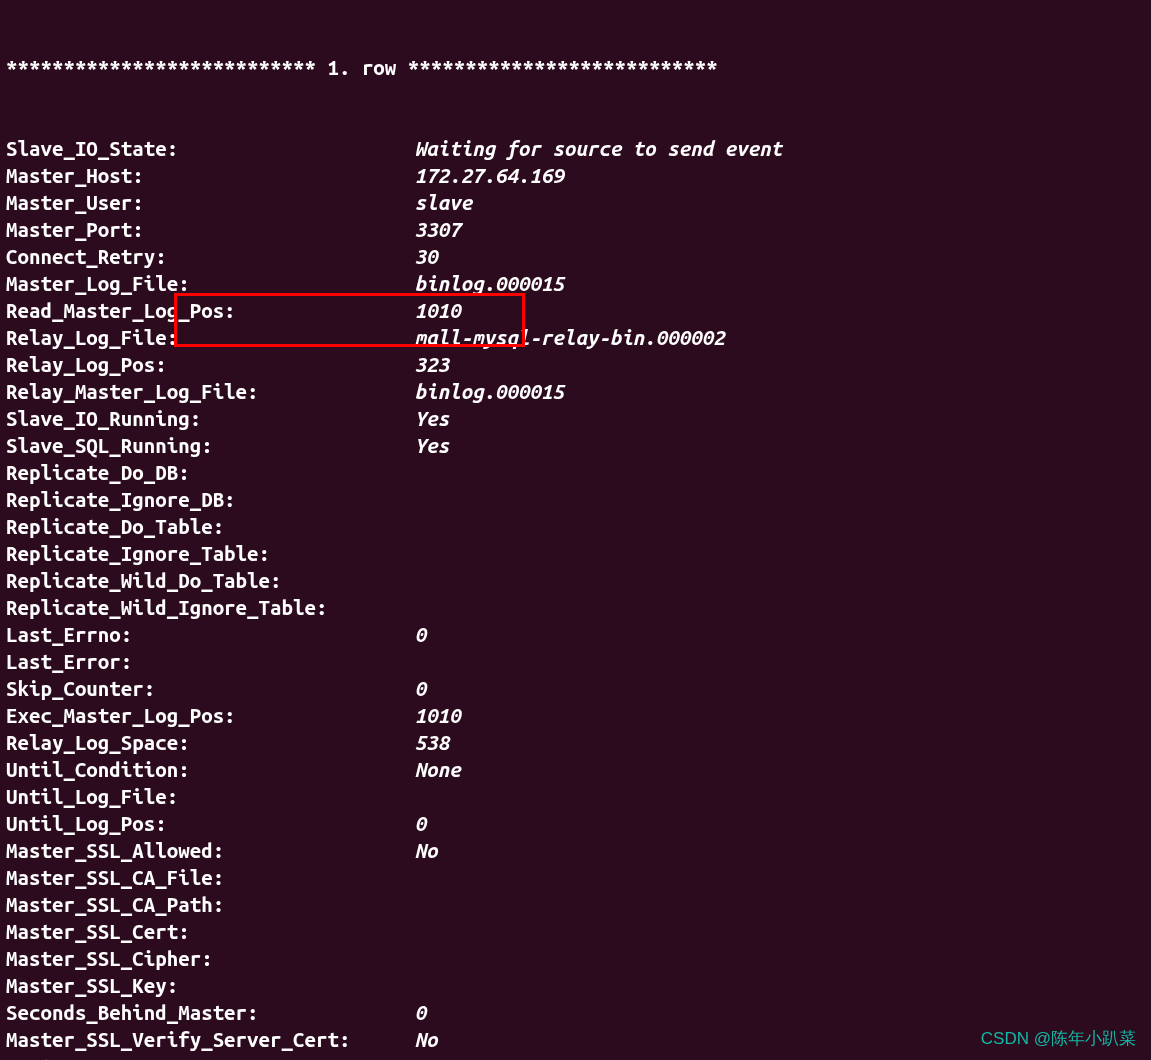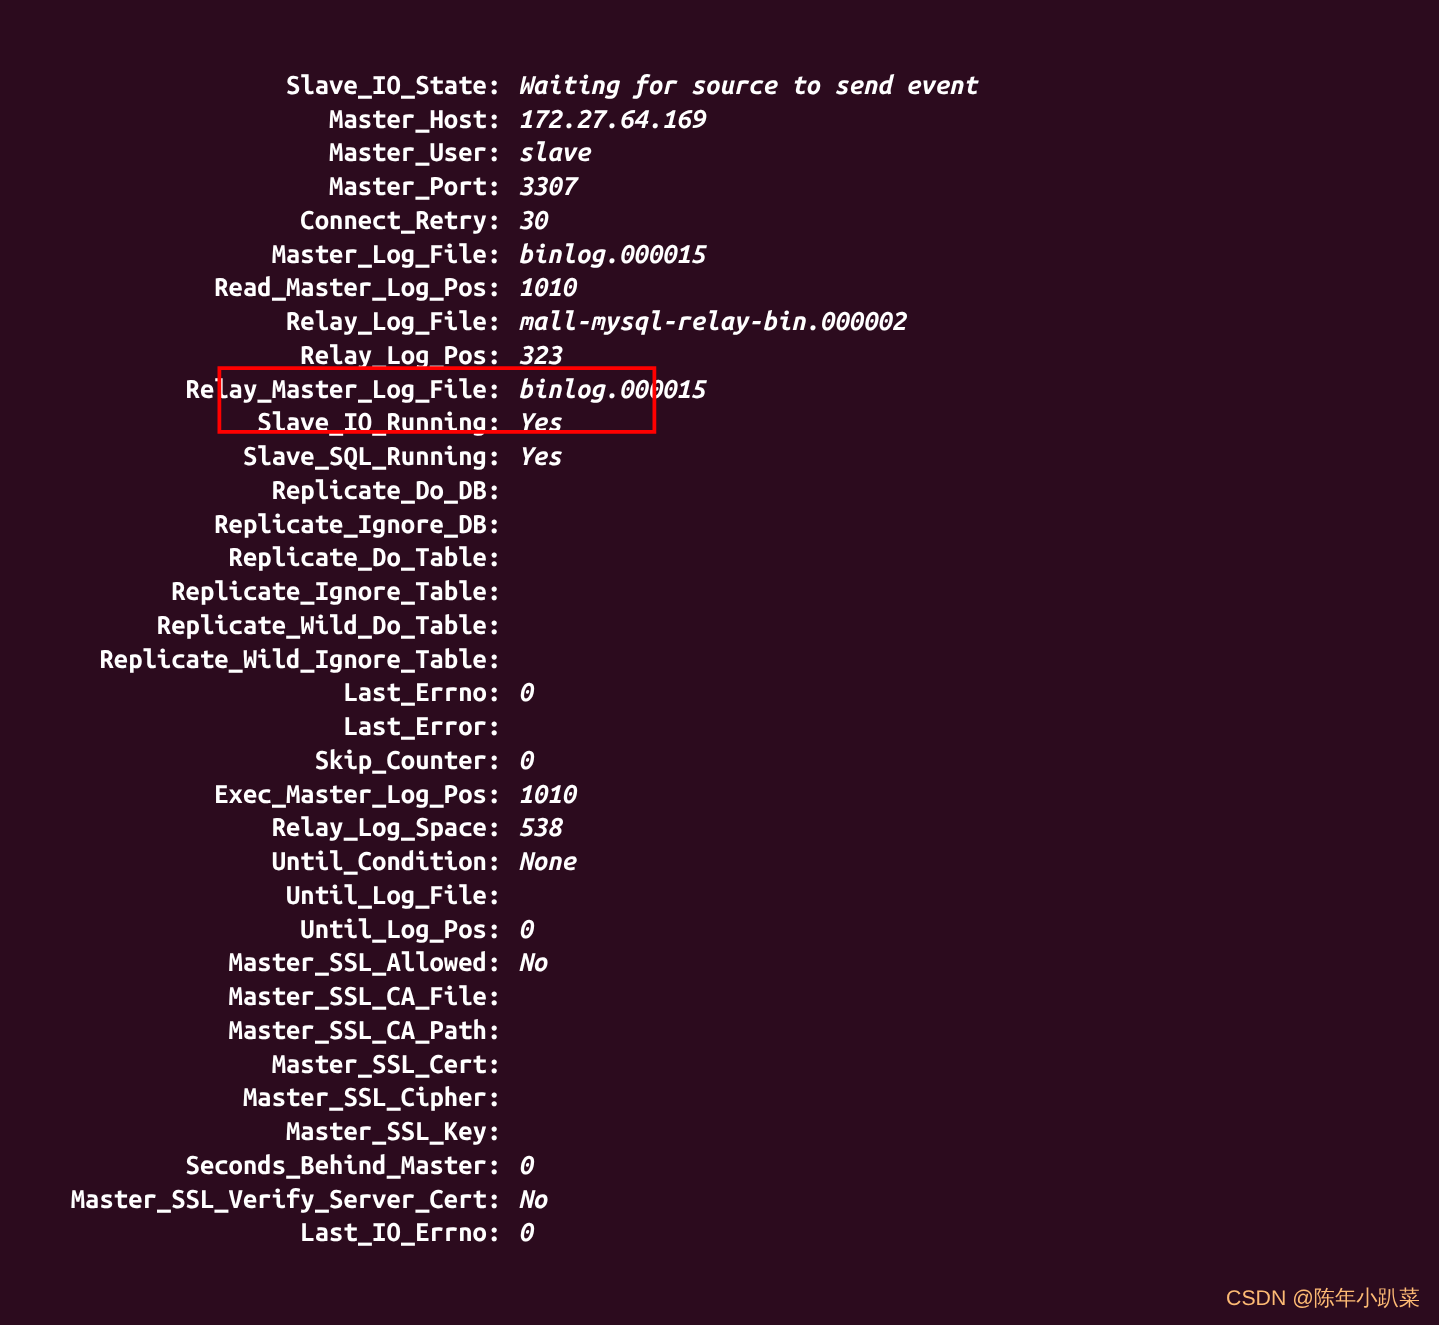--- a/index.html
+++ b/index.html
@@ -25,21 +25,21 @@
       white-space: pre;
     }
     .row {
       display: flex;
       height: 27px;
       align-items: center;
     }
     .label {
       display: inline-block;
       width: 395px;
-      text-align: right;
+      text-align: left;
       padding-right: 0;
     }
     .value {
       display: inline-block;
       padding-left: 14px;
       font-style: italic;
     }
     .header {
       height: 27px;
       white-space: pre;
@@ -50,28 +50,29 @@
       top: 293px;
       left: 174px;
       width: 351px;
       height: 54px;
       pointer-events: none;
     }
     .watermark {
       position: absolute;
       bottom: 8px;
       right: 15px;
-      color: #fdba74;
+      color: #14b8a6;
       font-size: 17px;
       font-family: -apple-system, 'Segoe UI', Arial, sans-serif;
       font-weight: normal;
     }
   </style>
 </head>
 <body>
 
 <div class="terminal">
+  <div class="header">*************************** 1. row ***************************</div>
   <div id="rows-container"><div class="row"><span class="label">Slave_IO_State:</span><span class="value">Waiting for source to send event</span></div><div class="row"><span class="label">Master_Host:</span><span class="value">172.27.64.169</span></div><div class="row"><span class="label">Master_User:</span><span class="value">slave</span></div><div class="row"><span class="label">Master_Port:</span><span class="value">3307</span></div><div class="row"><span class="label">Connect_Retry:</span><span class="value">30</span></div><div class="row"><span class="label">Master_Log_File:</span><span class="value">binlog.000015</span></div><div class="row"><span class="label">Read_Master_Log_Pos:</span><span class="value">1010</span></div><div class="row"><span class="label">Relay_Log_File:</span><span class="value">mall-mysql-relay-bin.000002</span></div><div class="row"><span class="label">Relay_Log_Pos:</span><span class="value">323</span></div><div class="row"><span class="label">Relay_Master_Log_File:</span><span class="value">binlog.000015</span></div><div class="row"><span class="label">Slave_IO_Running:</span><span class="value">Yes</span></div><div class="row"><span class="label">Slave_SQL_Running:</span><span class="value">Yes</span></div><div class="row"><span class="label">Replicate_Do_DB:</span><span class="value"></span></div><div class="row"><span class="label">Replicate_Ignore_DB:</span><span class="value"></span></div><div class="row"><span class="label">Replicate_Do_Table:</span><span class="value"></span></div><div class="row"><span class="label">Replicate_Ignore_Table:</span><span class="value"></span></div><div class="row"><span class="label">Replicate_Wild_Do_Table:</span><span class="value"></span></div><div class="row"><span class="label">Replicate_Wild_Ignore_Table:</span><span class="value"></span></div><div class="row"><span class="label">Last_Errno:</span><span class="value">0</span></div><div class="row"><span class="label">Last_Error:</span><span class="value"></span></div><div class="row"><span class="label">Skip_Counter:</span><span class="value">0</span></div><div class="row"><span class="label">Exec_Master_Log_Pos:</span><span class="value">1010</span></div><div class="row"><span class="label">Relay_Log_Space:</span><span class="value">538</span></div><div class="row"><span class="label">Until_Condition:</span><span class="value">None</span></div><div class="row"><span class="label">Until_Log_File:</span><span class="value"></span></div><div class="row"><span class="label">Until_Log_Pos:</span><span class="value">0</span></div><div class="row"><span class="label">Master_SSL_Allowed:</span><span class="value">No</span></div><div class="row"><span class="label">Master_SSL_CA_File:</span><span class="value"></span></div><div class="row"><span class="label">Master_SSL_CA_Path:</span><span class="value"></span></div><div class="row"><span class="label">Master_SSL_Cert:</span><span class="value"></span></div><div class="row"><span class="label">Master_SSL_Cipher:</span><span class="value"></span></div><div class="row"><span class="label">Master_SSL_Key:</span><span class="value"></span></div><div class="row"><span class="label">Seconds_Behind_Master:</span><span class="value">0</span></div><div class="row"><span class="label">Master_SSL_Verify_Server_Cert:</span><span class="value">No</span></div><div class="row"><span class="label">Last_IO_Errno:</span><span class="value">0</span></div></div>
 </div>
 
 <div class="highlight-box"></div>
 
 <div class="watermark">CSDN @陈年小趴菜</div>
 
 </body></html>

